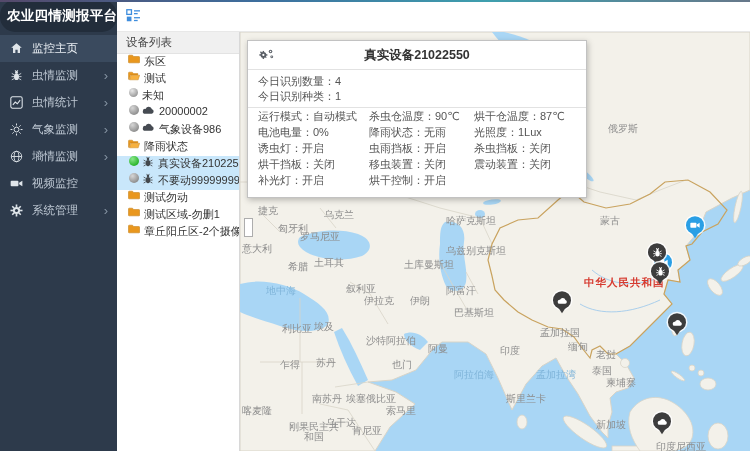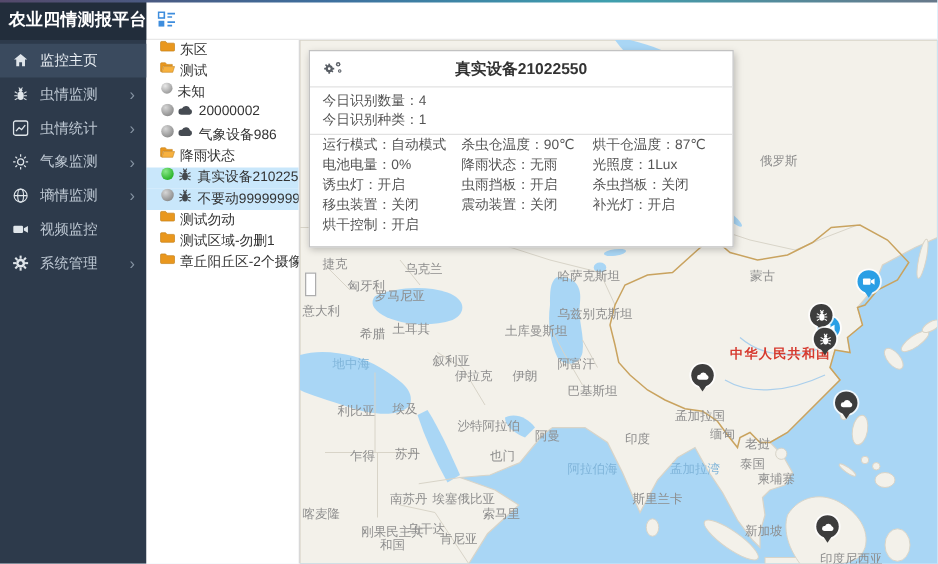--- a/index.html
+++ b/index.html
@@ -4,21 +4,21 @@
 <style>
   html,body{margin:0;padding:0;}
   body{width:750px;height:451px;overflow:hidden;font-family:"Liberation Sans","DejaVu Sans",sans-serif;background:#fff;}
   #app{position:relative;width:750px;height:451px;overflow:hidden;}
   .top-edge{position:absolute;top:0;left:0;width:750px;height:2px;z-index:60;
     background:linear-gradient(90deg,#55496b 0%,#3d6f9e 35%,#3f9fae 65%,#67788a 100%);}
 
   
   .sidebar{position:absolute;left:0;top:0;width:117px;height:451px;background:#2d3a4b;z-index:30;}
   .logo{height:32px;line-height:32px;background:#222d3b;color:#fff;font-size:13.5px;font-weight:bold;
-    padding-left:7px;white-space:nowrap;letter-spacing:.3px;}
+    padding-left:7px;white-space:nowrap;letter-spacing:.3px;border-radius:15px;}
   .menu{padding-top:3px;}
   .menu-item{height:27px;display:flex;align-items:center;color:#bfc9d4;font-size:11.5px;cursor:pointer;}
   .menu-item.active{background:#3a4a5e;color:#e9eef3;}
   .mi-icon{width:14px;height:14px;margin-left:9px;display:flex;align-items:center;justify-content:center;flex:none;}
   .mi-label{margin-left:9px;flex:1;white-space:nowrap;}
   .mi-arrow{margin-right:9px;color:#8593a2;font-size:13px;line-height:1;}
 
   
   .header{position:absolute;left:117px;top:0;width:633px;height:32px;background:#fff;
     border-bottom:1px solid #e8e8e8;box-sizing:border-box;display:flex;align-items:center;z-index:25;}
@@ -192,20 +192,21 @@
               <circle cx="8" cy="8" r="1.9" fill="#2d3a4b"></circle>
             </svg>
           </span>
           <span class="mi-label">系统管理</span>
           <span class="mi-arrow">›</span>
         </div>
       </div>
   </div>
 
   <div class="panel">
+    <div class="panel-header">设备列表</div>
     <div class="tree">
         <div class="tree-row lv0">
           <span class="tr-folder">
             <svg viewBox="0 0 14 11" width="12" height="10">
               <path d="M0.5 2 a1 1 0 0 1 1 -1 H5.2 L6.6 2.6 H12.6 a1 1 0 0 1 1 1 V9 a1 1 0 0 1 -1 1 H1.5 a1 1 0 0 1 -1 -1 Z" fill="#e9971e" stroke="#c07b12" stroke-width="0.6"></path>
             </svg>
           </span>
           <span class="tr-label">东区</span>
         </div>
         <div class="tree-row lv0">
@@ -395,21 +396,21 @@
         <div class="map-label" style="left: 48px; top: 228px;">希腊</div>
         <div class="map-label" style="left: 74px; top: 224px;">土耳其</div>
         <div class="map-label sea" style="left: 26px; top: 252px;">地中海</div>
         <div class="map-label" style="left: 106px; top: 250px;">叙利亚</div>
         <div class="map-label" style="left: 124px; top: 262px;">伊拉克</div>
         <div class="map-label" style="left: 170px; top: 262px;">伊朗</div>
         <div class="map-label" style="left: 164px; top: 226px;">土库曼斯坦</div>
         <div class="map-label" style="left: 206px; top: 212px;">乌兹别克斯坦</div>
         <div class="map-label" style="left: 206px; top: 252px;">阿富汗</div>
         <div class="map-label" style="left: 214px; top: 274px;">巴基斯坦</div>
-        <div class="map-label" style="left: 30px; top: 290px; text-align: center;">利比亚</div>
+        <div class="map-label" style="left: 42px; top: 290px; text-align: center;">利比亚</div>
         <div class="map-label" style="left: 74px; top: 288px;">埃及</div>
         <div class="map-label" style="left: 126px; top: 302px;">沙特阿拉伯</div>
         <div class="map-label" style="left: 188px; top: 310px;">阿曼</div>
         <div class="map-label" style="left: 152px; top: 326px;">也门</div>
         <div class="map-label sea" style="left: 214px; top: 336px;">阿拉伯海</div>
         <div class="map-label" style="left: 40px; top: 326px;">乍得</div>
         <div class="map-label" style="left: 76px; top: 324px;">苏丹</div>
         <div class="map-label" style="left: 72px; top: 360px;">南苏丹</div>
         <div class="map-label" style="left: 106px; top: 360px;">埃塞俄比亚</div>
         <div class="map-label" style="left: 146px; top: 372px;">索马里</div>
@@ -524,19 +525,20 @@
     <div class="popup-grid">
         <div class="cell">运行模式：自动模式</div>
         <div class="cell">杀虫仓温度：90℃</div>
         <div class="cell">烘干仓温度：87℃</div>
         <div class="cell">电池电量：0%</div>
         <div class="cell">降雨状态：无雨</div>
         <div class="cell">光照度：1Lux</div>
         <div class="cell">诱虫灯：开启</div>
         <div class="cell">虫雨挡板：开启</div>
         <div class="cell">杀虫挡板：关闭</div>
+        <div class="cell">烘干挡板：关闭</div>
         <div class="cell">移虫装置：关闭</div>
         <div class="cell">震动装置：关闭</div>
         <div class="cell">补光灯：开启</div>
         <div class="cell">烘干控制：开启</div>
       </div>
   </div>
 </div>
 
 </body></html>

